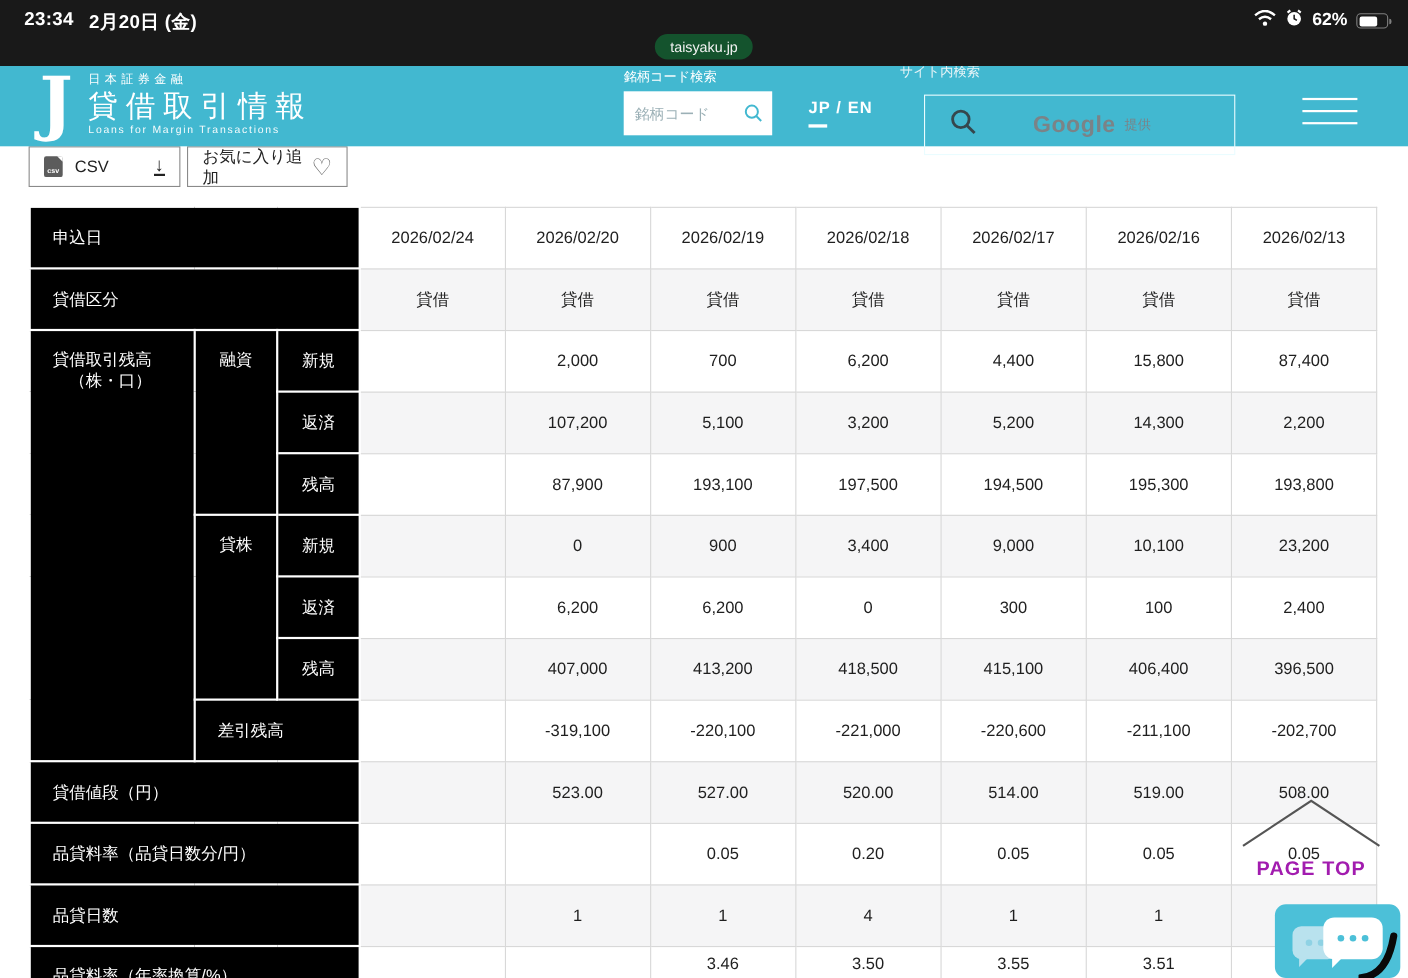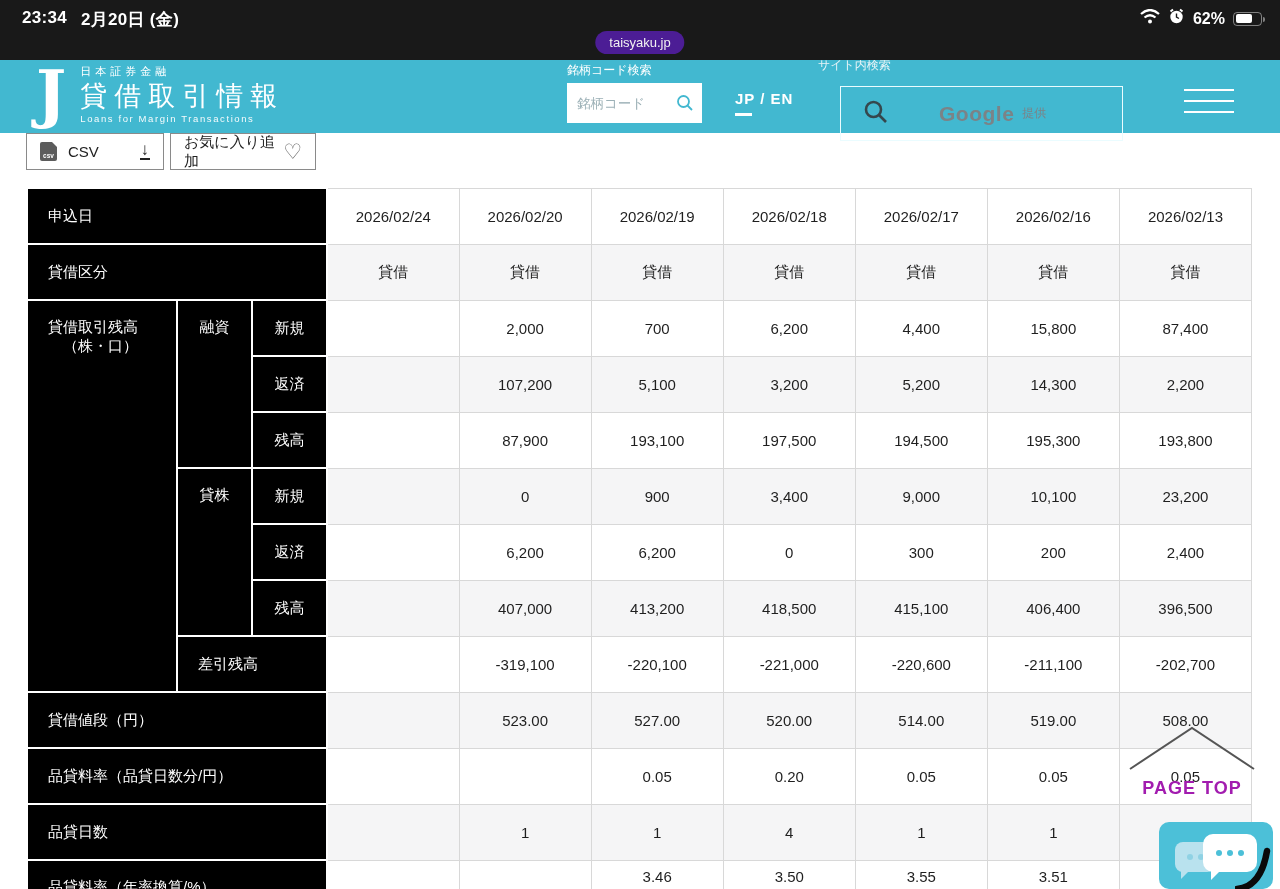--- a/index.html
+++ b/index.html
@@ -14,21 +14,21 @@
     letter-spacing:.3px; display:flex; gap:14px; }
   .sb-right { position:absolute; right:18px; top:8px; display:flex; align-items:center; gap:8px; }
   .sb-pct { font-size:16px; font-weight:600; }
   .battery { position:relative; width:29px; height:14px; border:1.5px solid rgba(255,255,255,.45);
     border-radius:4px; }
   .battery .fill { position:absolute; left:1.5px; top:1.5px; bottom:1.5px; width:62%;
     background:#fff; border-radius:2px; }
   .battery .tip { position:absolute; right:-4px; top:4px; width:2.5px; height:5px;
     background:rgba(255,255,255,.45); border-radius:0 2px 2px 0; }
   .url-pill { position:absolute; left:50%; top:31px; transform:translateX(-50%);
-    background:#4c1d95; color:#f2f2f2; font-size:13px; padding:4px 14px; border-radius:13px; }
+    background:#14532d; color:#f2f2f2; font-size:13px; padding:4px 14px; border-radius:13px; }
 
   
   .site-header { position:absolute; left:0; top:60px; width:1280px; height:73px;
     background:#42b8d0; z-index:10; }
   .brand { position:absolute; left:36px; top:-2px; display:flex; }
   .logo-j { color:#fff; font-family:"DejaVu Serif","Liberation Serif",serif;
     font-size:64px; font-weight:700; line-height:72px; }
   .brand-text { margin-left:14px; color:#fff; padding-top:6px; }
   .brand-company { font-size:11px; letter-spacing:4px; }
   .brand-title { font-size:27px; letter-spacing:7px; font-weight:500; line-height:34px; }
@@ -287,21 +287,21 @@
           <td>10,100</td>
           <td>23,200</td>
         </tr>
     <tr class="row-white">
       <th class="sub">返済</th>
     <td></td>
           <td>6,200</td>
           <td>6,200</td>
           <td>0</td>
           <td>300</td>
-          <td>200</td>
+          <td>100</td>
           <td>2,400</td>
         </tr>
     <tr class="row-gray">
       <th class="sub">残高</th>
     <td></td>
           <td>407,000</td>
           <td>413,200</td>
           <td>418,500</td>
           <td>415,100</td>
           <td>406,400</td>

